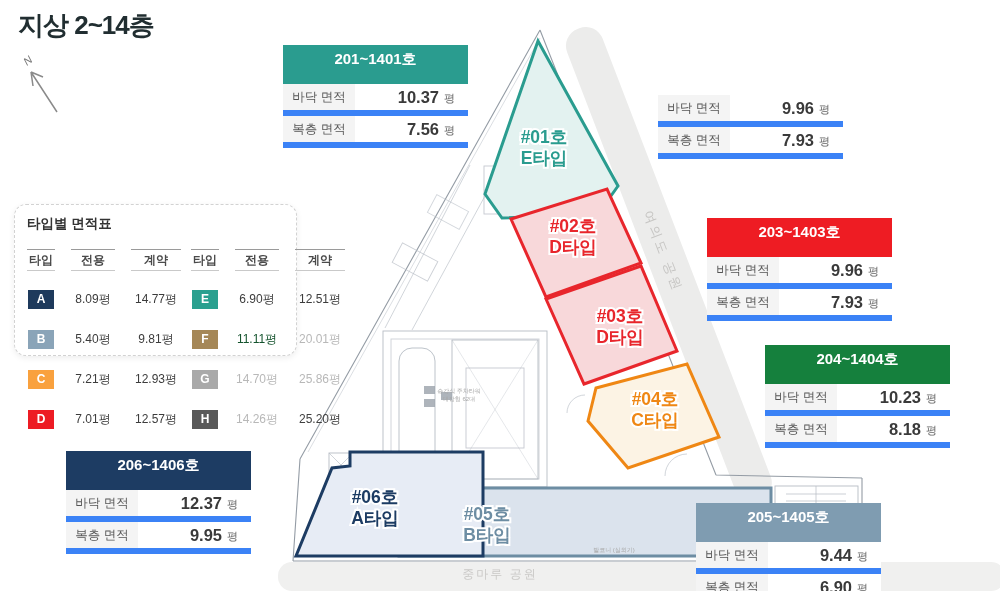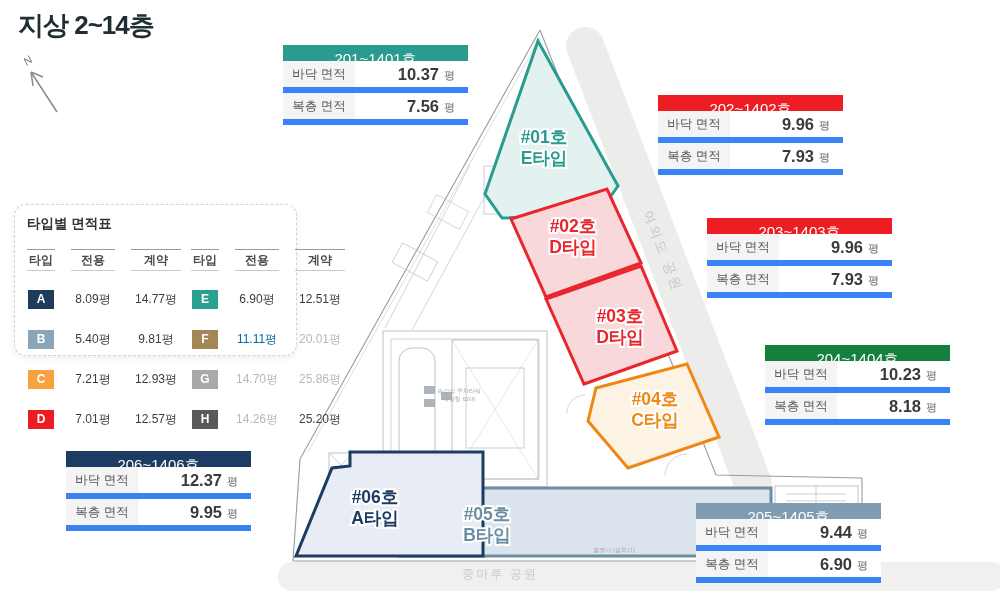--- a/index.html
+++ b/index.html
@@ -4,21 +4,21 @@
 <style>
   html,body{margin:0;padding:0;background:#fff;}
   #canvas{position:relative;width:1000px;height:591px;background:#fff;overflow:hidden;
           font-family:"Liberation Sans","DejaVu Sans",sans-serif;}
   
   .page-title{position:absolute;left:18px;top:8px;font-size:26px;font-weight:bold;color:#212e31;letter-spacing:-1px;}
   
   #plan{position:absolute;left:0;top:0;}
   
   .card{position:absolute;width:185px;background:#fff;}
-  .card-h{height:16px;line-height:27px;text-align:center;color:#fff;font-weight:normal;font-size:15px;letter-spacing:0;}
+  .card-h{height:39px;line-height:27px;text-align:center;color:#fff;font-weight:bold;font-size:15px;letter-spacing:0;}
   .card-r{display:flex;align-items:stretch;height:26px;border-bottom:6px solid #3b82f6;background:#fff;justify-content:center;}
   .rl{width:72px;background:#f4f4f4;display:flex;align-items:center;justify-content:center;font-size:12.5px;color:#555;}
   .rv{flex:1;text-align:right;font-weight:bold;font-size:16.5px;color:#3a3a3a;padding-right:5px;line-height:26px;}
   .ru{width:24px;font-size:11px;color:#666;line-height:28px;}
   
   .panel{position:absolute;left:14px;top:204px;width:283px;height:152px;background:#fff;
          border:1.5px dashed #d2d2d2;border-radius:12px;box-shadow:0 2px 6px rgba(0,0,0,.07);
          box-sizing:border-box;padding:10px 12px;}
   .panel-title{font-size:13.5px;font-weight:bold;color:#333;margin-bottom:16px;}
   .tables{display:flex;gap:10px;}
@@ -174,21 +174,21 @@
 
         <div class="chipcell">
             <span class="chip" style="background: rgb(42, 160, 143);">E</span>
           </div>
         <div class="tv">6.90평</div>
         <div class="tv">12.51평</div>
 
         <div class="chipcell dim">
             <span class="chip" style="background: rgb(165, 135, 87);">F</span>
           </div>
-        <div class="tv" style="color:#0369a1">11.11평</div>
+        <div class="tv" style="color:#14532d">11.11평</div>
         <div class="tv" style="color:#b8b8b8">20.01평</div>
 
         <div class="chipcell dim">
             <span class="chip" style="background: rgb(169, 169, 169);">G</span>
           </div>
         <div class="tv" style="color:#b8b8b8">14.70평</div>
         <div class="tv" style="color:#b8b8b8">25.86평</div>
 
         <div class="chipcell dim">
             <span class="chip" style="background: rgb(89, 89, 89);">H</span>
@@ -207,21 +207,20 @@
         <span class="ru">평</span>
       </div>
     <div class="card-r">
         <span class="rl">복층 면적</span>
         <span class="rv">7.56</span>
         <span class="ru">평</span>
       </div>
   </div>
 
   <div class="card" style="left:658px;top:95px">
-    <div class="card-h" style="background: rgb(238, 28, 35);">202~1402호</div>
     <div class="card-r">
         <span class="rl">바닥 면적</span>
         <span class="rv">9.96</span>
         <span class="ru">평</span>
       </div>
     <div class="card-r">
         <span class="rl">복층 면적</span>
         <span class="rv">7.93</span>
         <span class="ru">평</span>
       </div>

